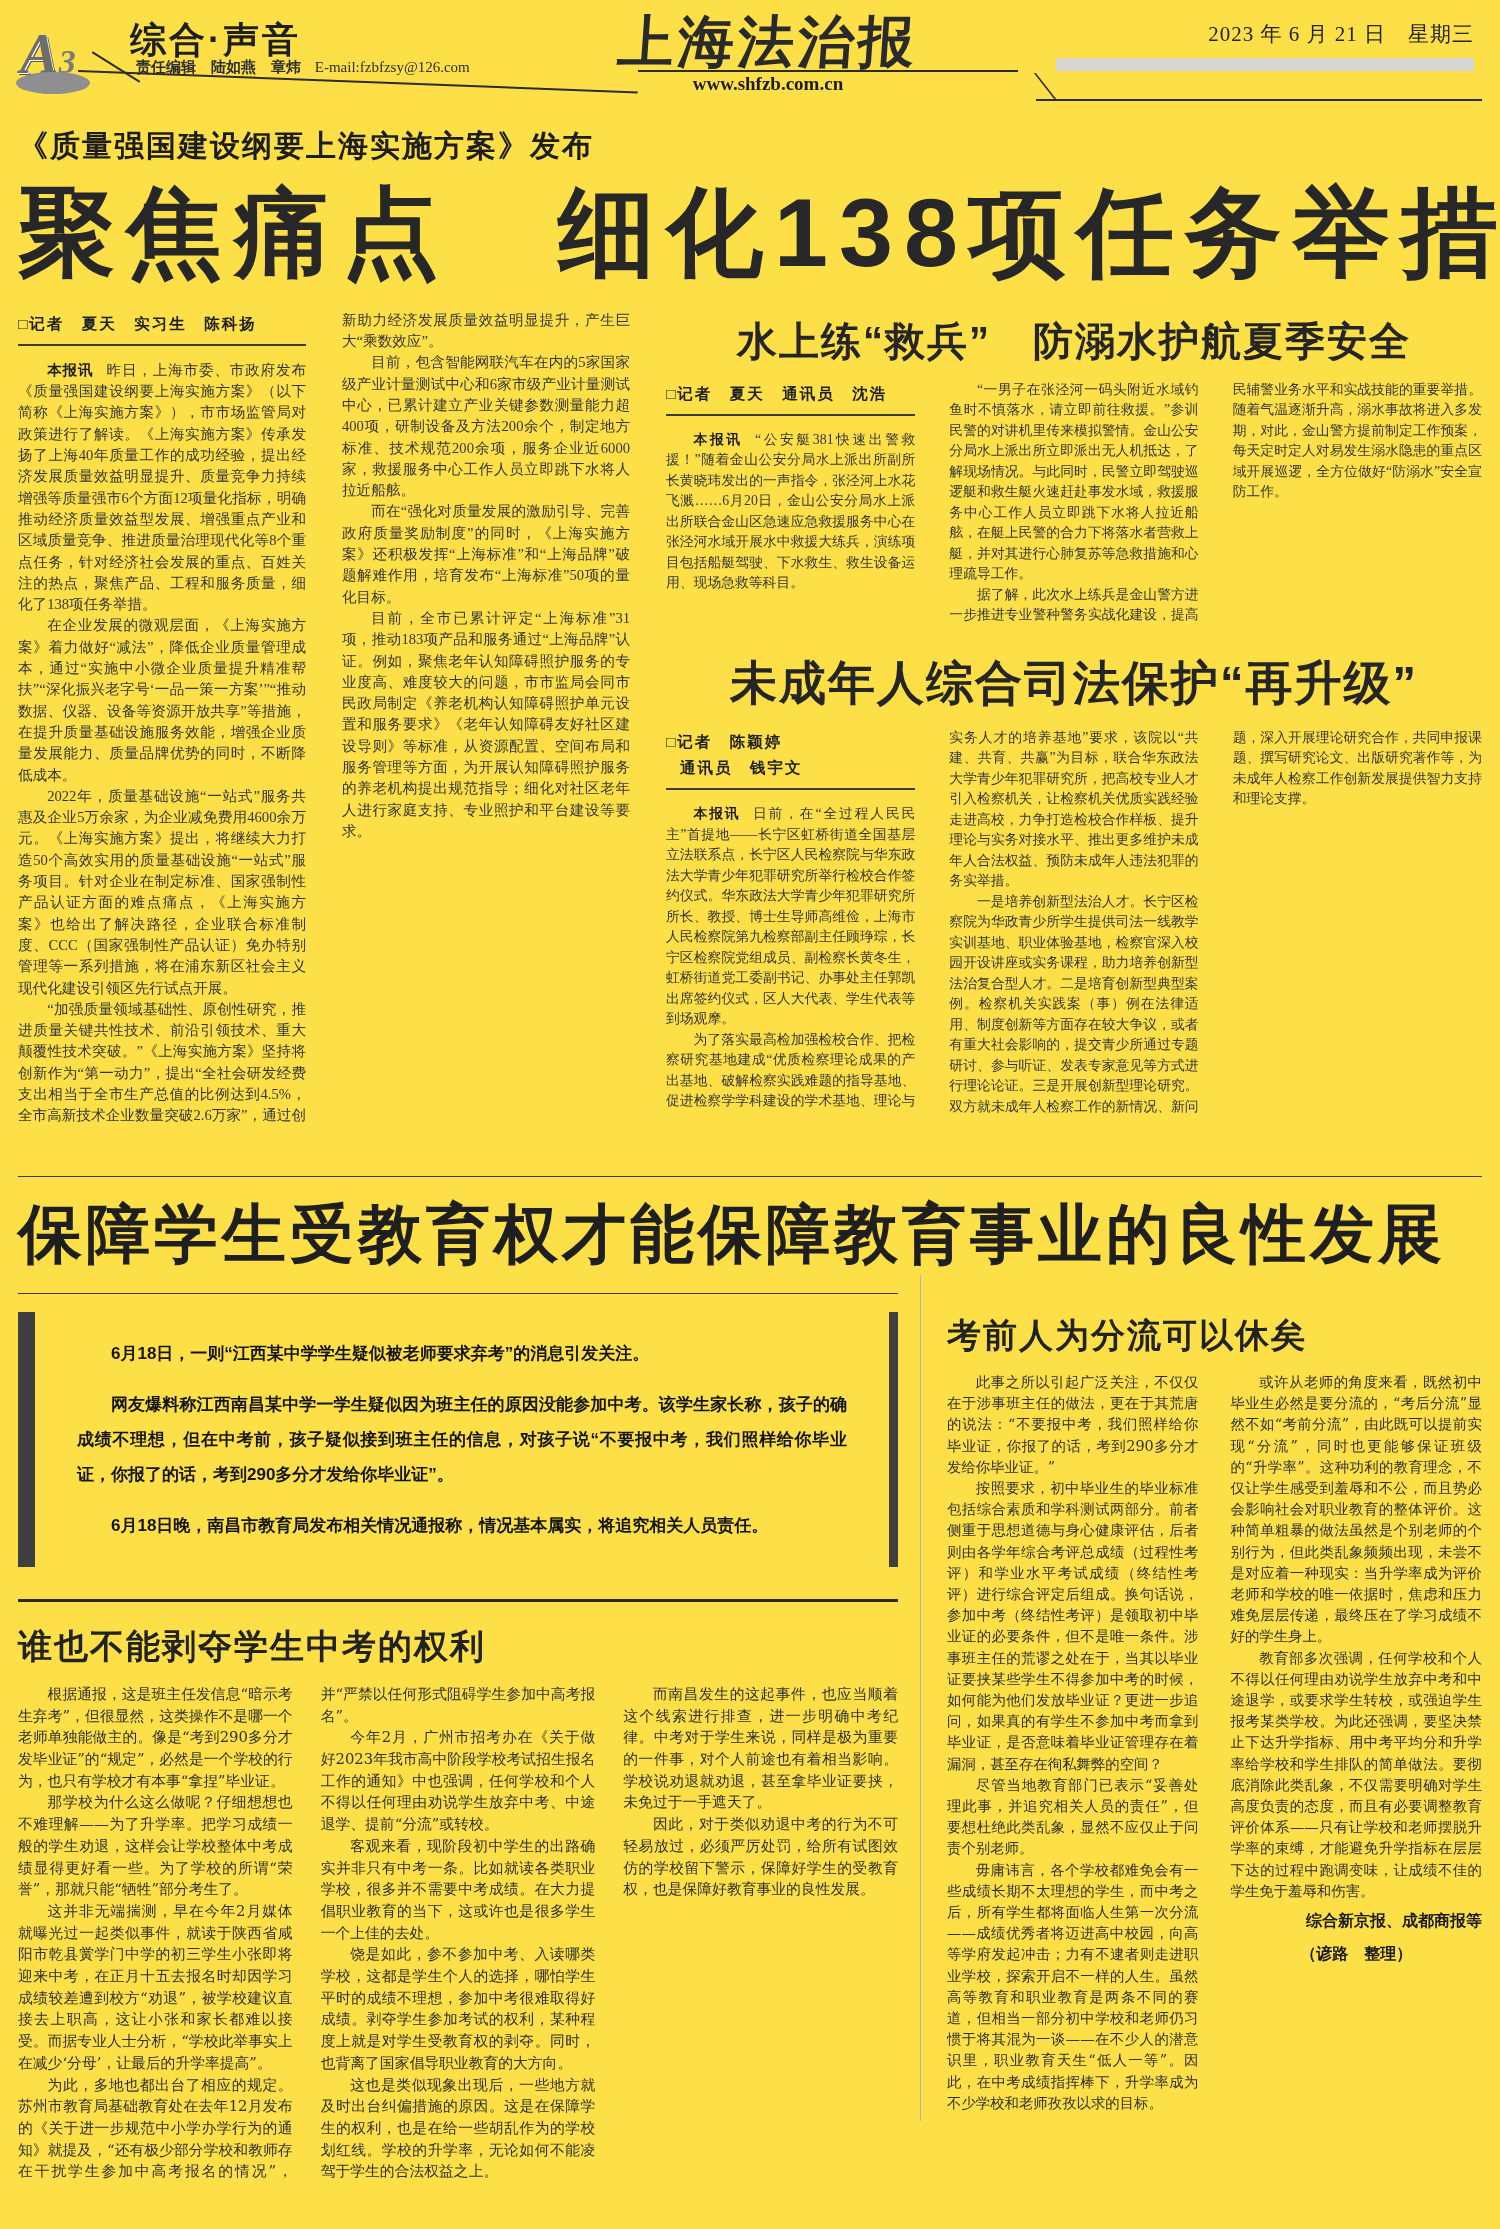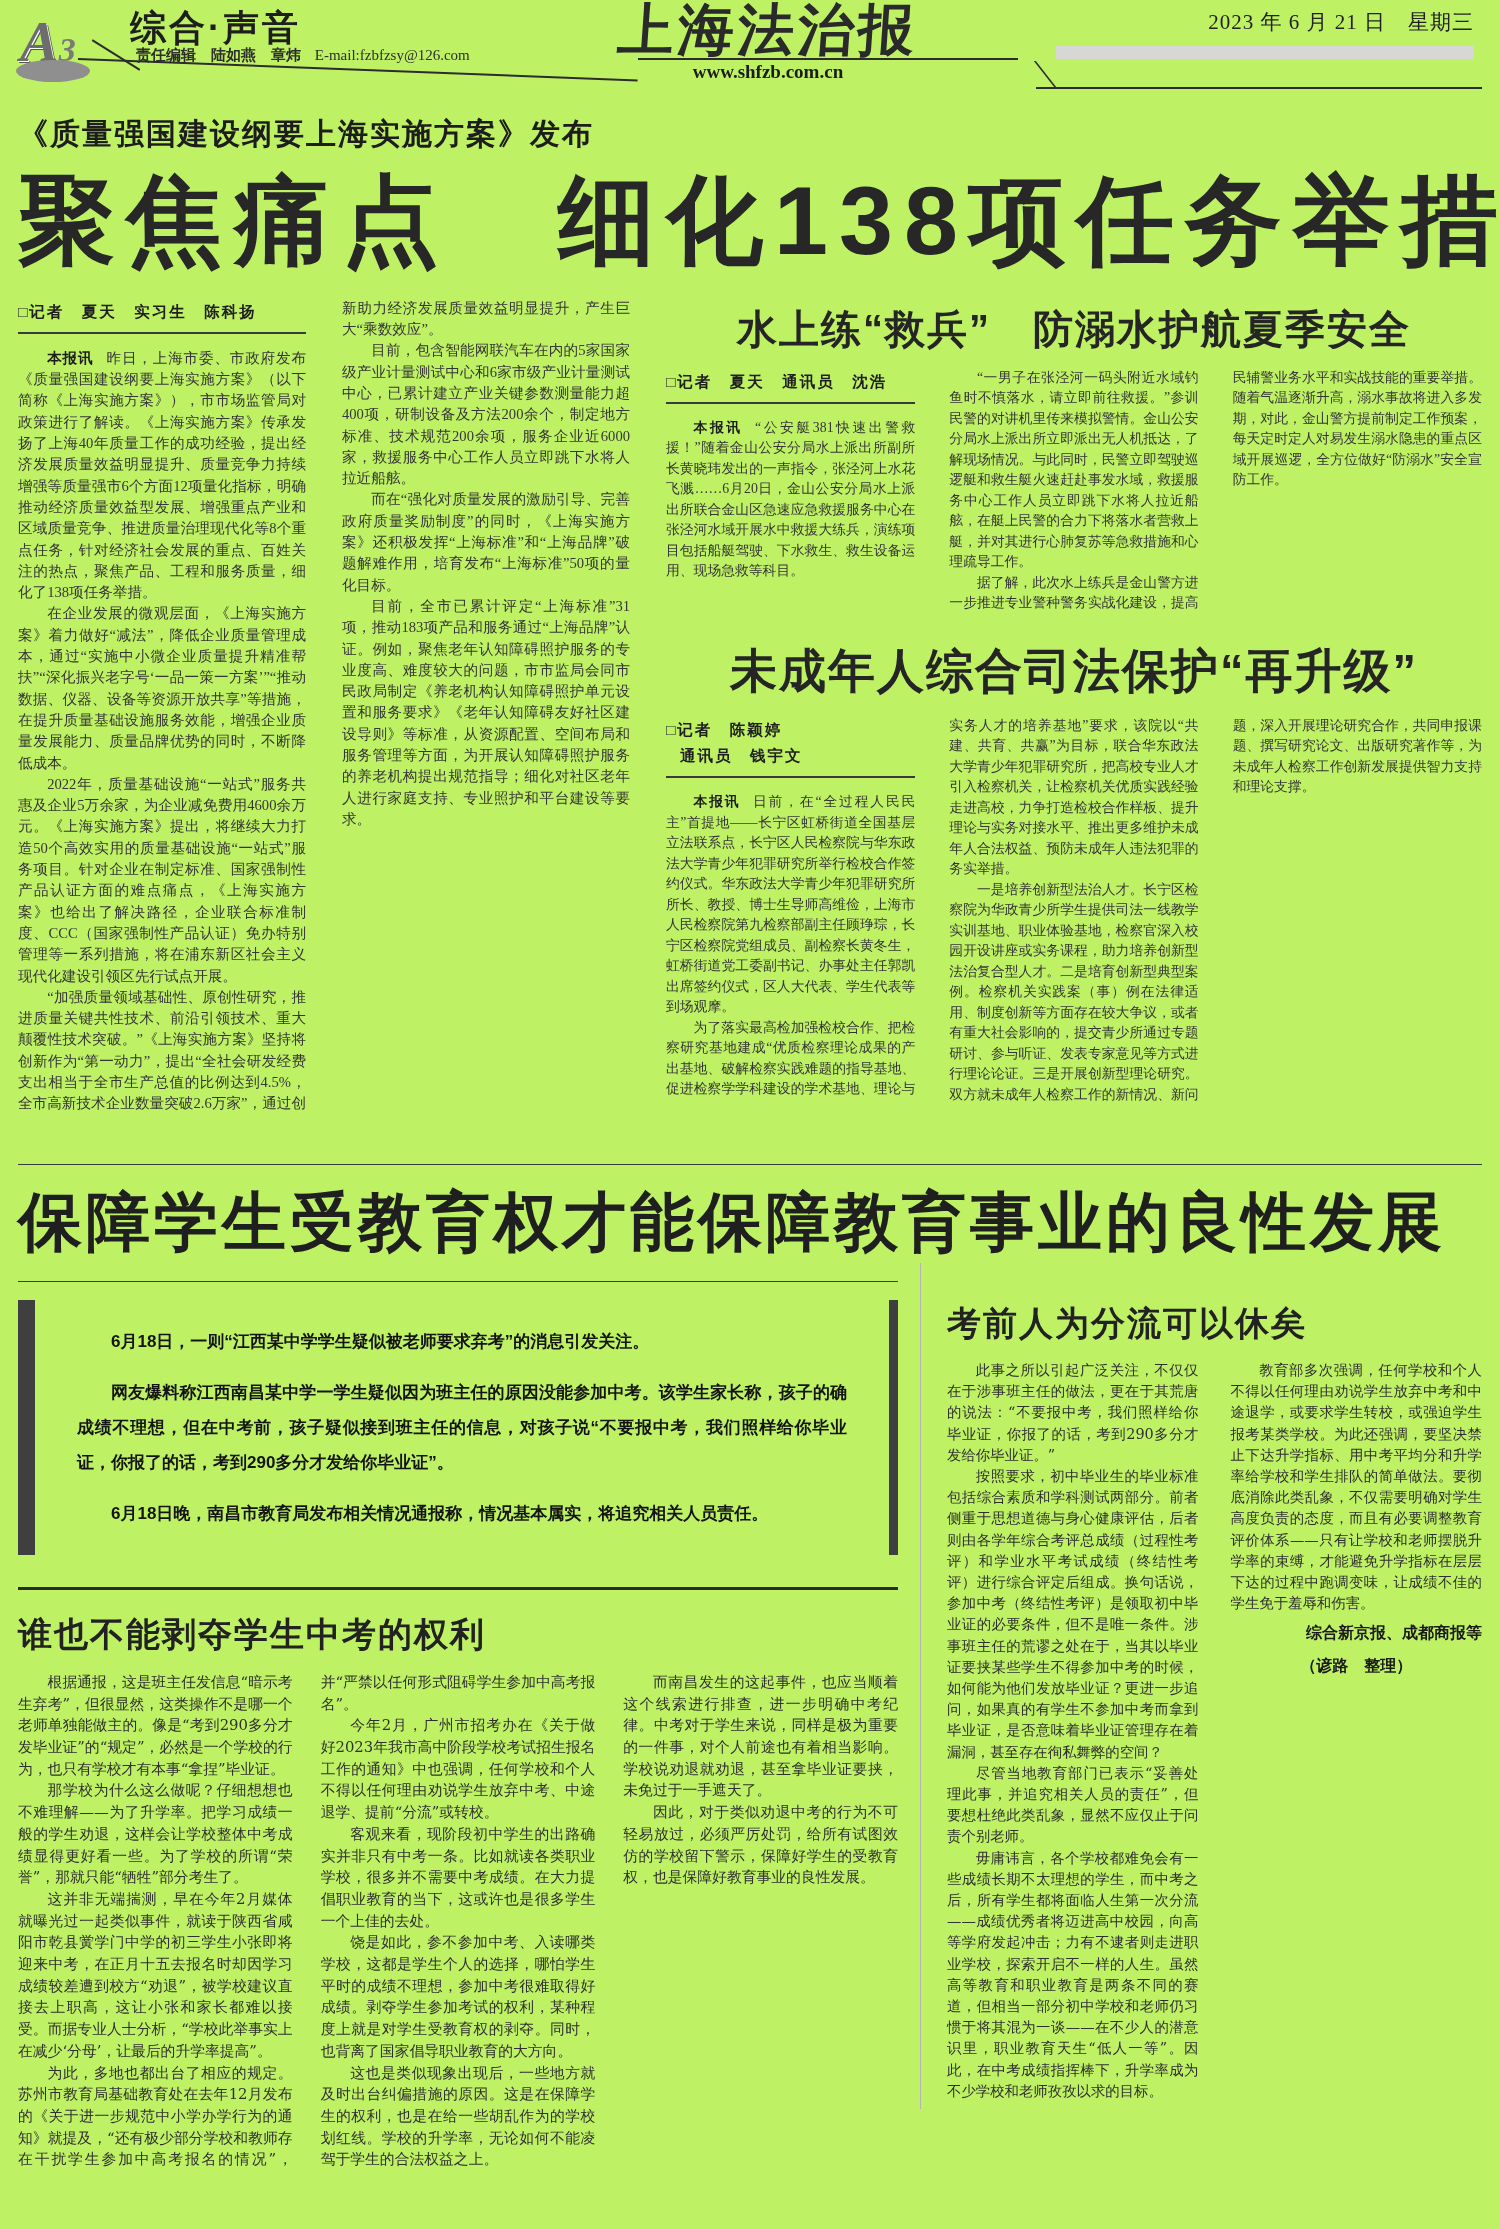--- a/index.html
+++ b/index.html
@@ -1,17 +1,17 @@
 <!DOCTYPE html>
 <html><head>
 <meta charset="utf-8">
 <style>
   html,body{margin:0;padding:0;background:#e8e8e4;}
-  .page{position:relative;width:1500px;height:2229px;margin:0 auto;background:#bef264;color:#333;
-        font-family:"Liberation Serif","DejaVu Serif",serif;overflow:hidden;box-sizing:border-box;padding:0 18px;}
+  .page{position:relative;width:1500px;height:2229px;margin:0 auto;background:#fde047;color:#333;
+        font-family:"Liberation Serif","DejaVu Serif",serif;overflow:hidden;box-sizing:border-box;padding:12px 18px;}
   
   .hdr{position:relative;height:92px;}
   .hdr-left{position:absolute;left:0;top:6px;width:560px;}
   .badge{position:absolute;left:2px;top:2px;width:96px;height:78px;}
   .badge .a{font:italic 900 58px "Liberation Serif",serif;color:#6d6d6d;text-shadow:1px 1px 0 #fff,2px 2px 0 #555;}
   .badge .n{font:italic 900 34px "Liberation Serif",serif;color:#7a7a7a;}
   .badge .disc{position:absolute;left:-4px;top:52px;width:74px;height:22px;background:#8f8f8f;border-radius:50%;}
   .badge .slash{position:absolute;left:68px;top:46px;width:56px;height:2px;background:#2c2c2c;transform:rotate(32deg);}
   .section-name{position:absolute;left:112px;top:2px;font:900 36px/1.1 "Liberation Sans",sans-serif;color:#1e1e1e;letter-spacing:3px;}
   .editors{position:absolute;left:118px;top:40px;font:15px "Liberation Serif",serif;color:#2d2d2d;white-space:nowrap;}
@@ -169,20 +169,21 @@
         </div>
       </div>
 
       <div class="b-right">
         <h3 class="h-comment h-flow">考前人为分流可以休矣</h3>
         <div class="cols2b">
           <p class="body">此事之所以引起广泛关注，不仅仅在于涉事班主任的做法，更在于其荒唐的说法：“不要报中考，我们照样给你毕业证，你报了的话，考到290多分才发给你毕业证。”</p>
           <p class="body">按照要求，初中毕业生的毕业标准包括综合素质和学科测试两部分。前者侧重于思想道德与身心健康评估，后者则由各学年综合考评总成绩（过程性考评）和学业水平考试成绩（终结性考评）进行综合评定后组成。换句话说，参加中考（终结性考评）是领取初中毕业证的必要条件，但不是唯一条件。涉事班主任的荒谬之处在于，当其以毕业证要挟某些学生不得参加中考的时候，如何能为他们发放毕业证？更进一步追问，如果真的有学生不参加中考而拿到毕业证，是否意味着毕业证管理存在着漏洞，甚至存在徇私舞弊的空间？</p>
           <p class="body">尽管当地教育部门已表示“妥善处理此事，并追究相关人员的责任”，但要想杜绝此类乱象，显然不应仅止于问责个别老师。</p>
           <p class="body">毋庸讳言，各个学校都难免会有一些成绩长期不太理想的学生，而中考之后，所有学生都将面临人生第一次分流——成绩优秀者将迈进高中校园，向高等学府发起冲击；力有不逮者则走进职业学校，探索开启不一样的人生。虽然高等教育和职业教育是两条不同的赛道，但相当一部分初中学校和老师仍习惯于将其混为一谈——在不少人的潜意识里，职业教育天生“低人一等”。因此，在中考成绩指挥棒下，升学率成为不少学校和老师孜孜以求的目标。</p>
+          <p class="body">或许从老师的角度来看，既然初中毕业生必然是要分流的，“考后分流”显然不如“考前分流”，由此既可以提前实现“分流”，同时也更能够保证班级的“升学率”。这种功利的教育理念，不仅让学生感受到羞辱和不公，而且势必会影响社会对职业教育的整体评价。这种简单粗暴的做法虽然是个别老师的个别行为，但此类乱象频频出现，未尝不是对应着一种现实：当升学率成为评价老师和学校的唯一依据时，焦虑和压力难免层层传递，最终压在了学习成绩不好的学生身上。</p>
           <p class="body">教育部多次强调，任何学校和个人不得以任何理由劝说学生放弃中考和中途退学，或要求学生转校，或强迫学生报考某类学校。为此还强调，要坚决禁止下达升学指标、用中考平均分和升学率给学校和学生排队的简单做法。要彻底消除此类乱象，不仅需要明确对学生高度负责的态度，而且有必要调整教育评价体系——只有让学校和老师摆脱升学率的束缚，才能避免升学指标在层层下达的过程中跑调变味，让成绩不佳的学生免于羞辱和伤害。</p>
           <p class="credit">综合新京报、成都商报等</p>
           <p class="credit2">（谚路　整理）</p>
         </div>
       </div>
 
     </div>
   </section>
 
 </div>

